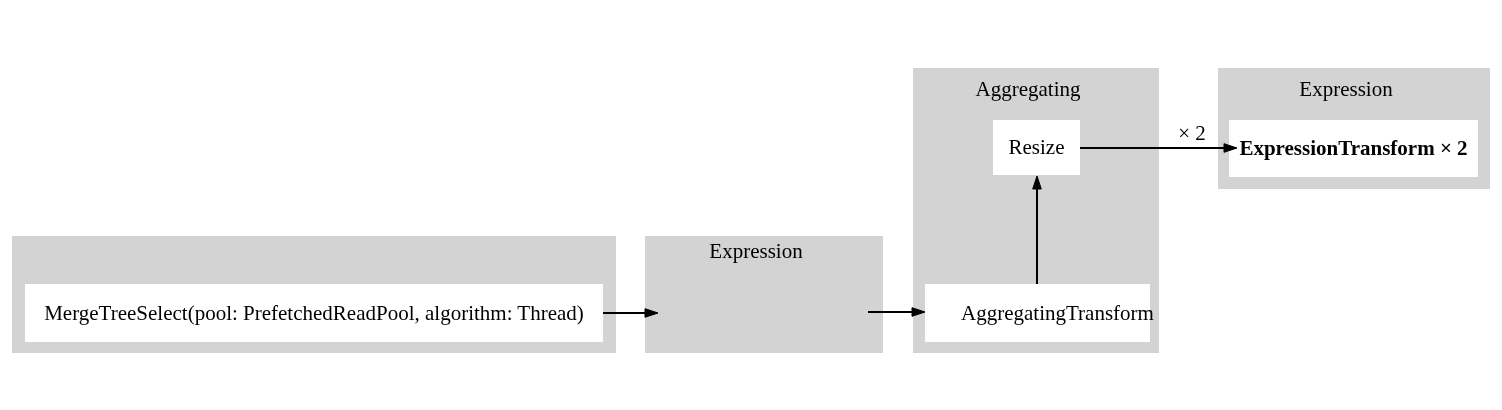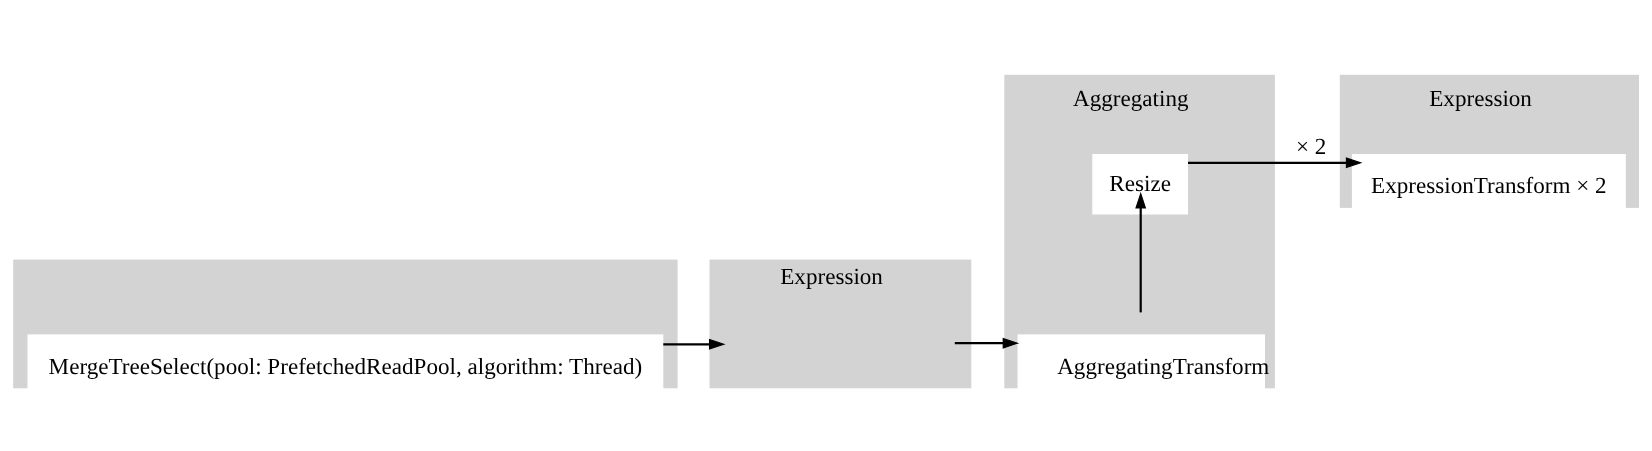--- a/index.html
+++ b/index.html
@@ -26,39 +26,38 @@
     line-height: 22px;
     white-space: nowrap;
   }
   .node {
     position: absolute;
     background: #ffffff;
     display: flex;
     align-items: center;
     justify-content: center;
     white-space: nowrap;
-    margin-top: 20px;
   }
   
   #cluster-read { left: 12px; top: 236px; width: 604px; height: 117px; }
   #cluster-read .cluster-title { top: 4px; }
   #node-mergetreeselect { left: 13px; top: 48px; width: 578px; height: 58px; }
   
   #cluster-expression-1 { left: 645px; top: 236px; width: 238px; height: 117px; }
   #cluster-expression-1 .cluster-title { top: 4px; }
   #node-expressiontransform { left: 13px; top: 48px; width: 210px; height: 58px; }
   
   #cluster-aggregating { left: 913px; top: 68px; width: 246px; height: 285px; }
   #cluster-aggregating .cluster-title { top: 10px; }
   #node-resize { left: 80px; top: 52px; width: 87px; height: 55px; }
   #node-aggregatingtransform { left: 12px; top: 216px; width: 225px; height: 58px; padding-left: 40px; }
   
   #cluster-expression-2 { left: 1218px; top: 68px; width: 272px; height: 121px; }
   #cluster-expression-2 .cluster-title { top: 10px; }
-  #node-expressiontransform-x2 { left: 11px; top: 52px; width: 249px; height: 57px; }
+  #node-expressiontransform-x2 { left: 11px; top: 52px; width: 249px; height: 57px; font-weight: bold; }
   
   #edges {
     position: absolute;
     left: 0; top: 0;
     width: 1502px;
     height: 410px;
     pointer-events: none;
   }
   #edges line { stroke: #000000; stroke-width: 2; }
   #edges polygon { fill: #000000; stroke: #000000; }

